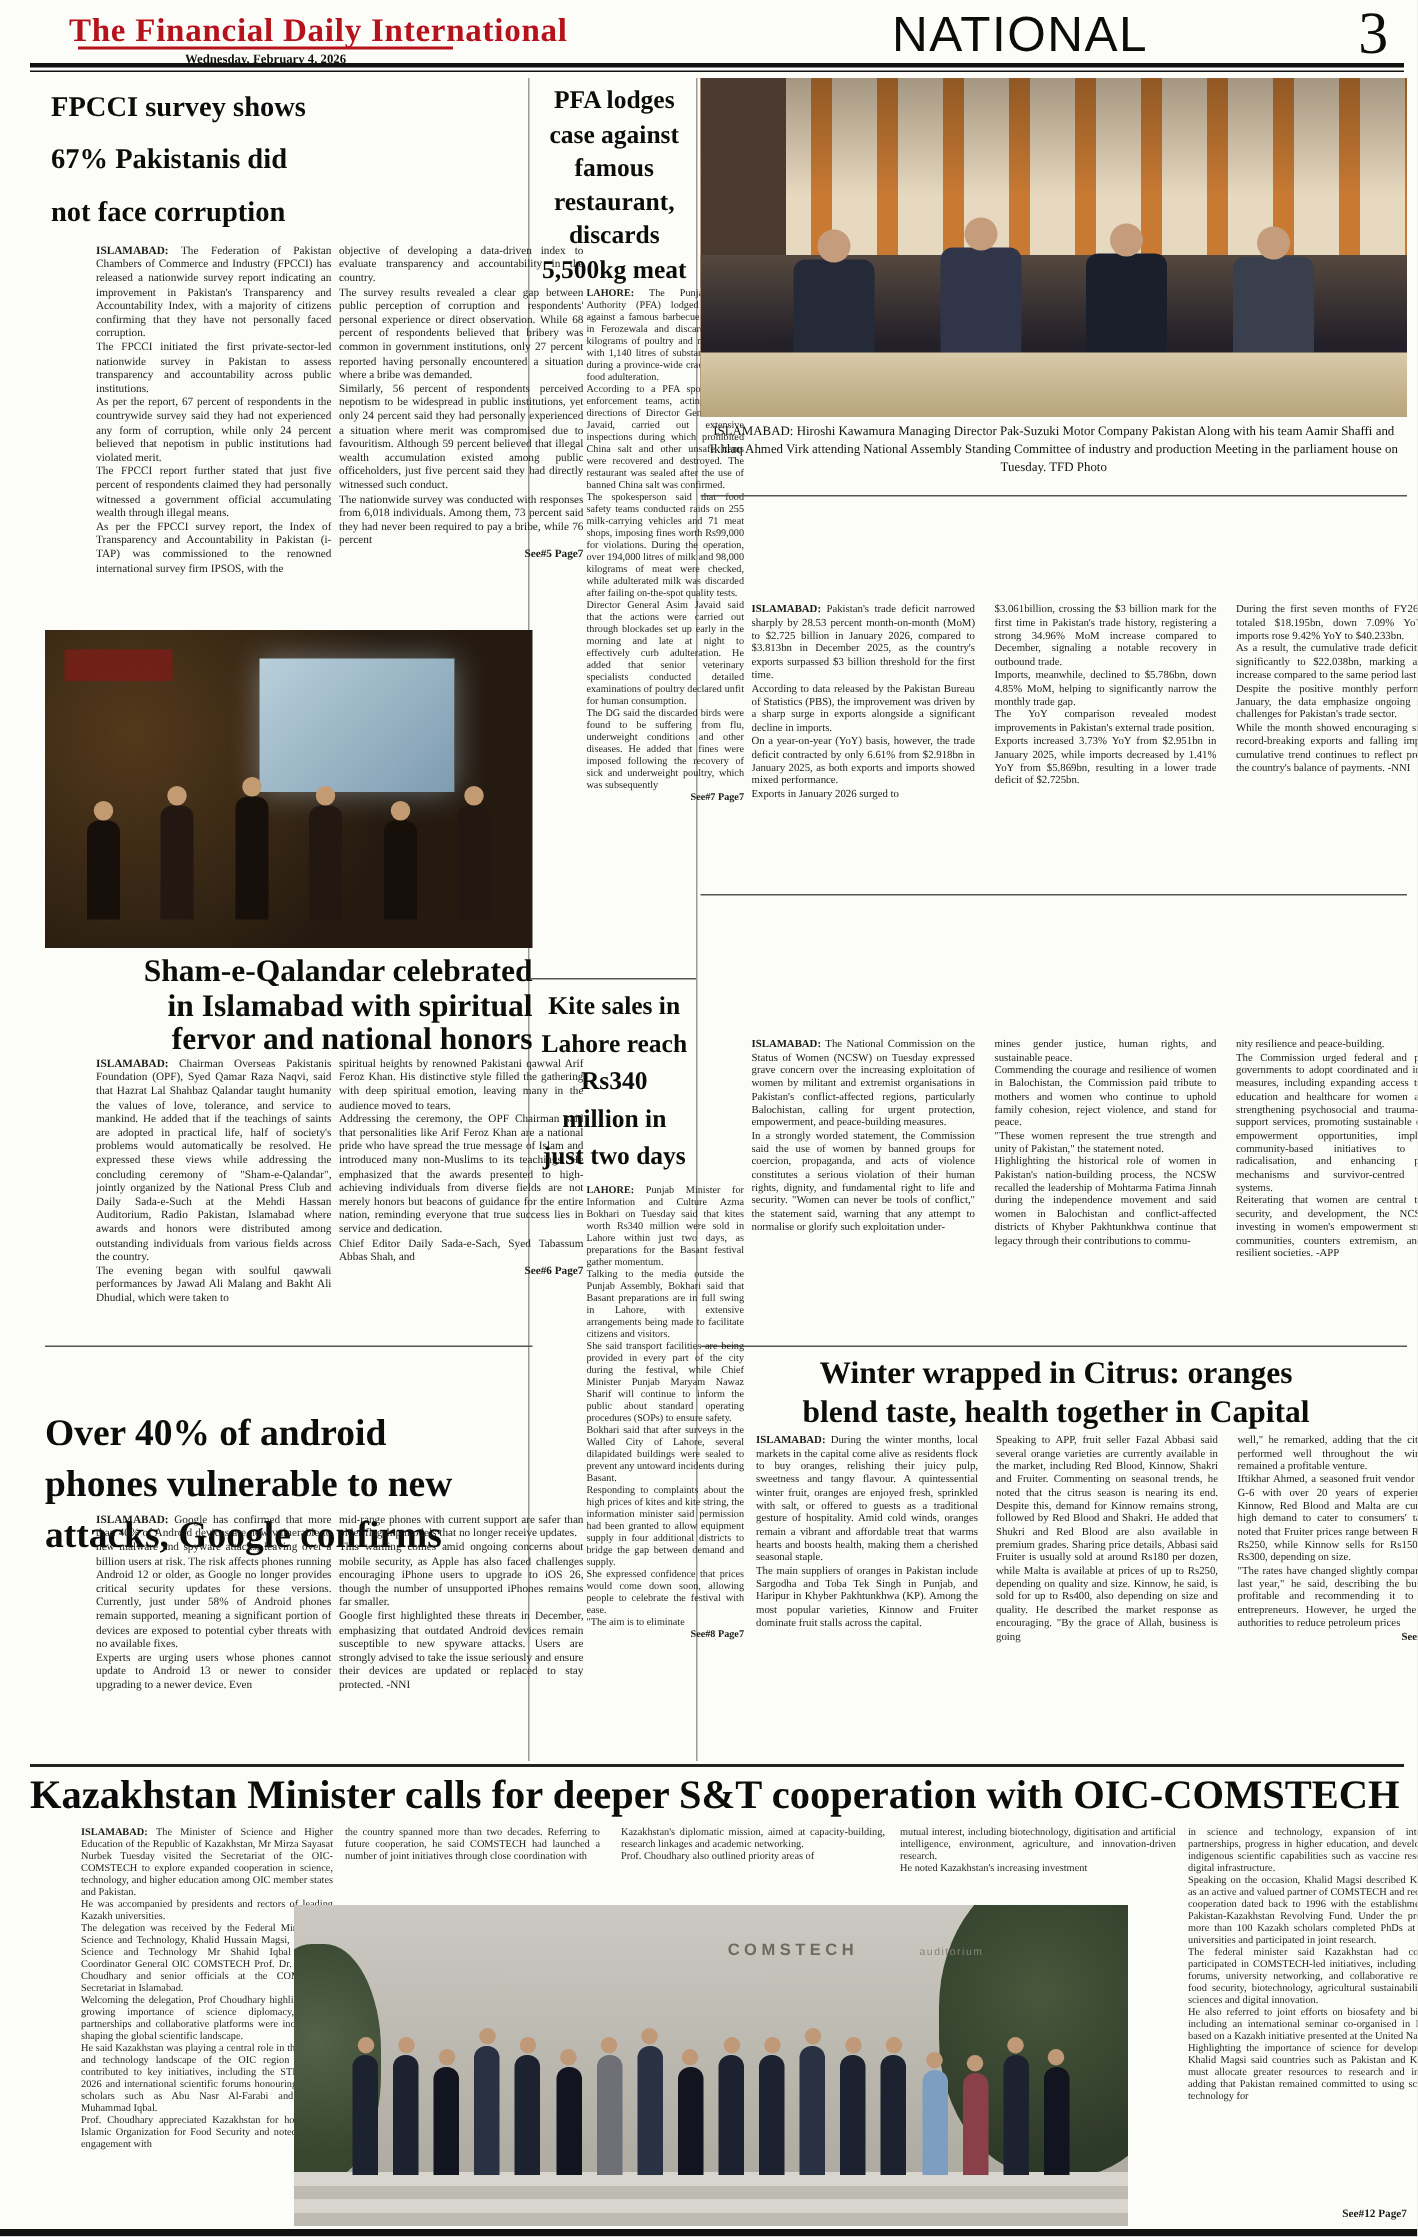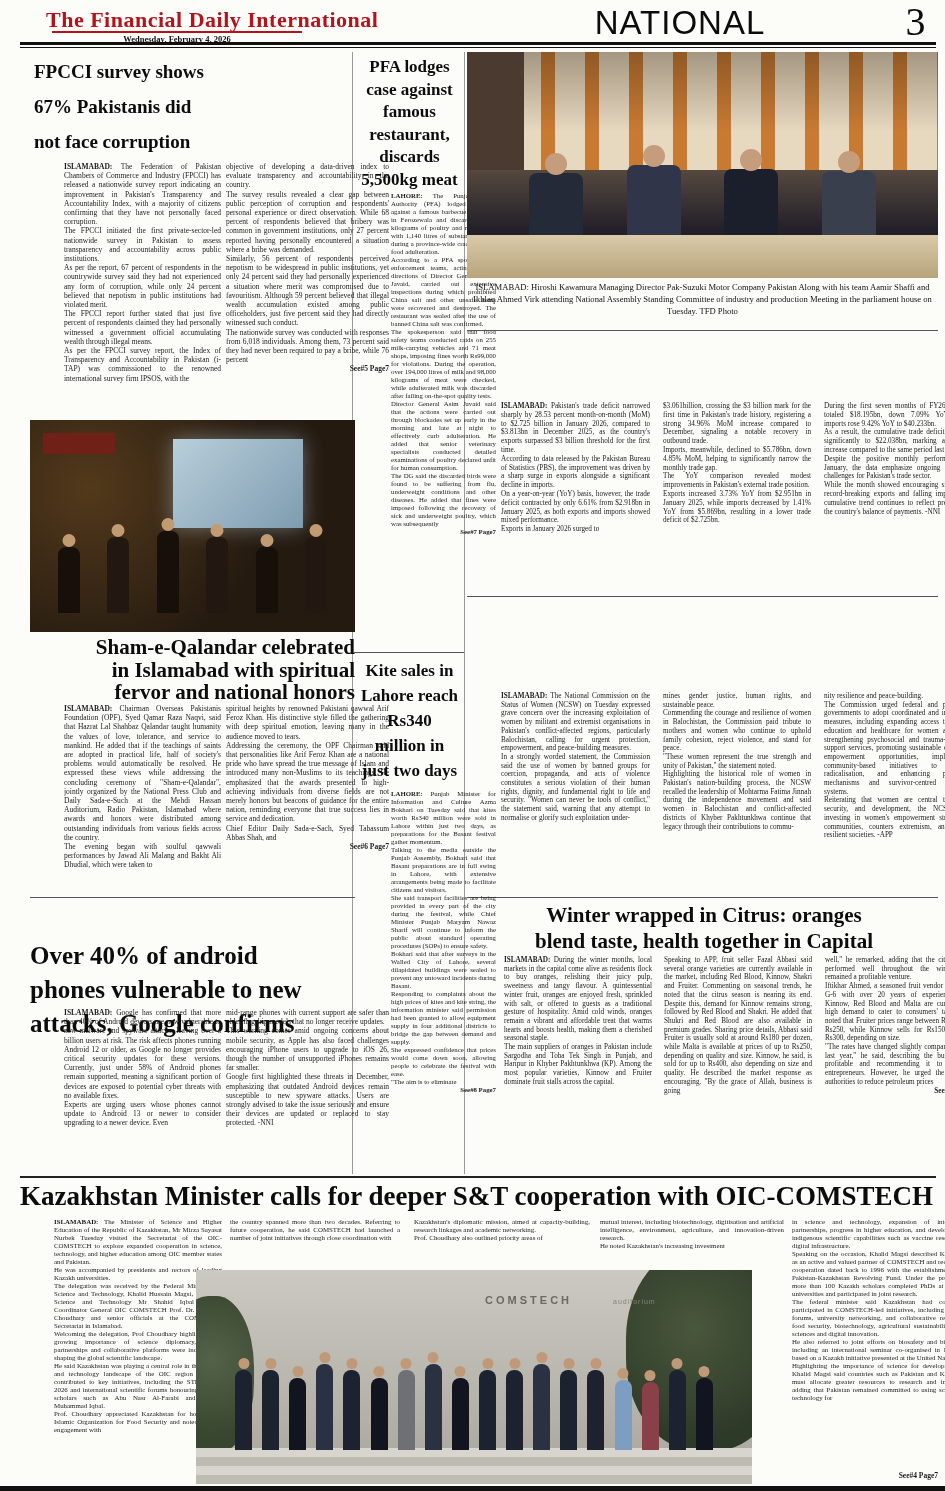--- a/index.html
+++ b/index.html
@@ -297,16 +297,16 @@
         <span class="fig"></span>
         <span class="fig"></span>
         <span class="fig"></span>
       </div>
   </div>
   <div class="bcol" id="kazakh-col5"><span>in science and technology, expansion of international partnerships, progress in higher education, and development of indigenous scientific capabilities such as vaccine research and digital infrastructure.
 Speaking on the occasion, Khalid Magsi described Kazakhstan as an active and valued partner of COMSTECH and recalled that cooperation dated back to 1996 with the establishment of the Pakistan-Kazakhstan Revolving Fund. Under the programme, more than 100 Kazakh scholars completed PhDs at Pakistani universities and participated in joint research.
 The federal minister said Kazakhstan had consistently participated in COMSTECH-led initiatives, including scientific forums, university networking, and collaborative research in food security, biotechnology, agricultural sustainability, health sciences and digital innovation.
 He also referred to joint efforts on biosafety and biosecurity, including an international seminar co-organised in Islamabad based on a Kazakh initiative presented at the United Nations.
 Highlighting the importance of science for development, the Khalid Magsi said countries such as Pakistan and Kazakhstan must allocate greater resources to research and innovation, adding that Pakistan remained committed to using science and technology for</span></div>
-  <div id="kazakh-more">See#4 Page7</div>
+  <div id="kazakh-more">See#12 Page7</div>
 
   <div id="bottom-bar"></div>
 </div>
 
 </body></html>

